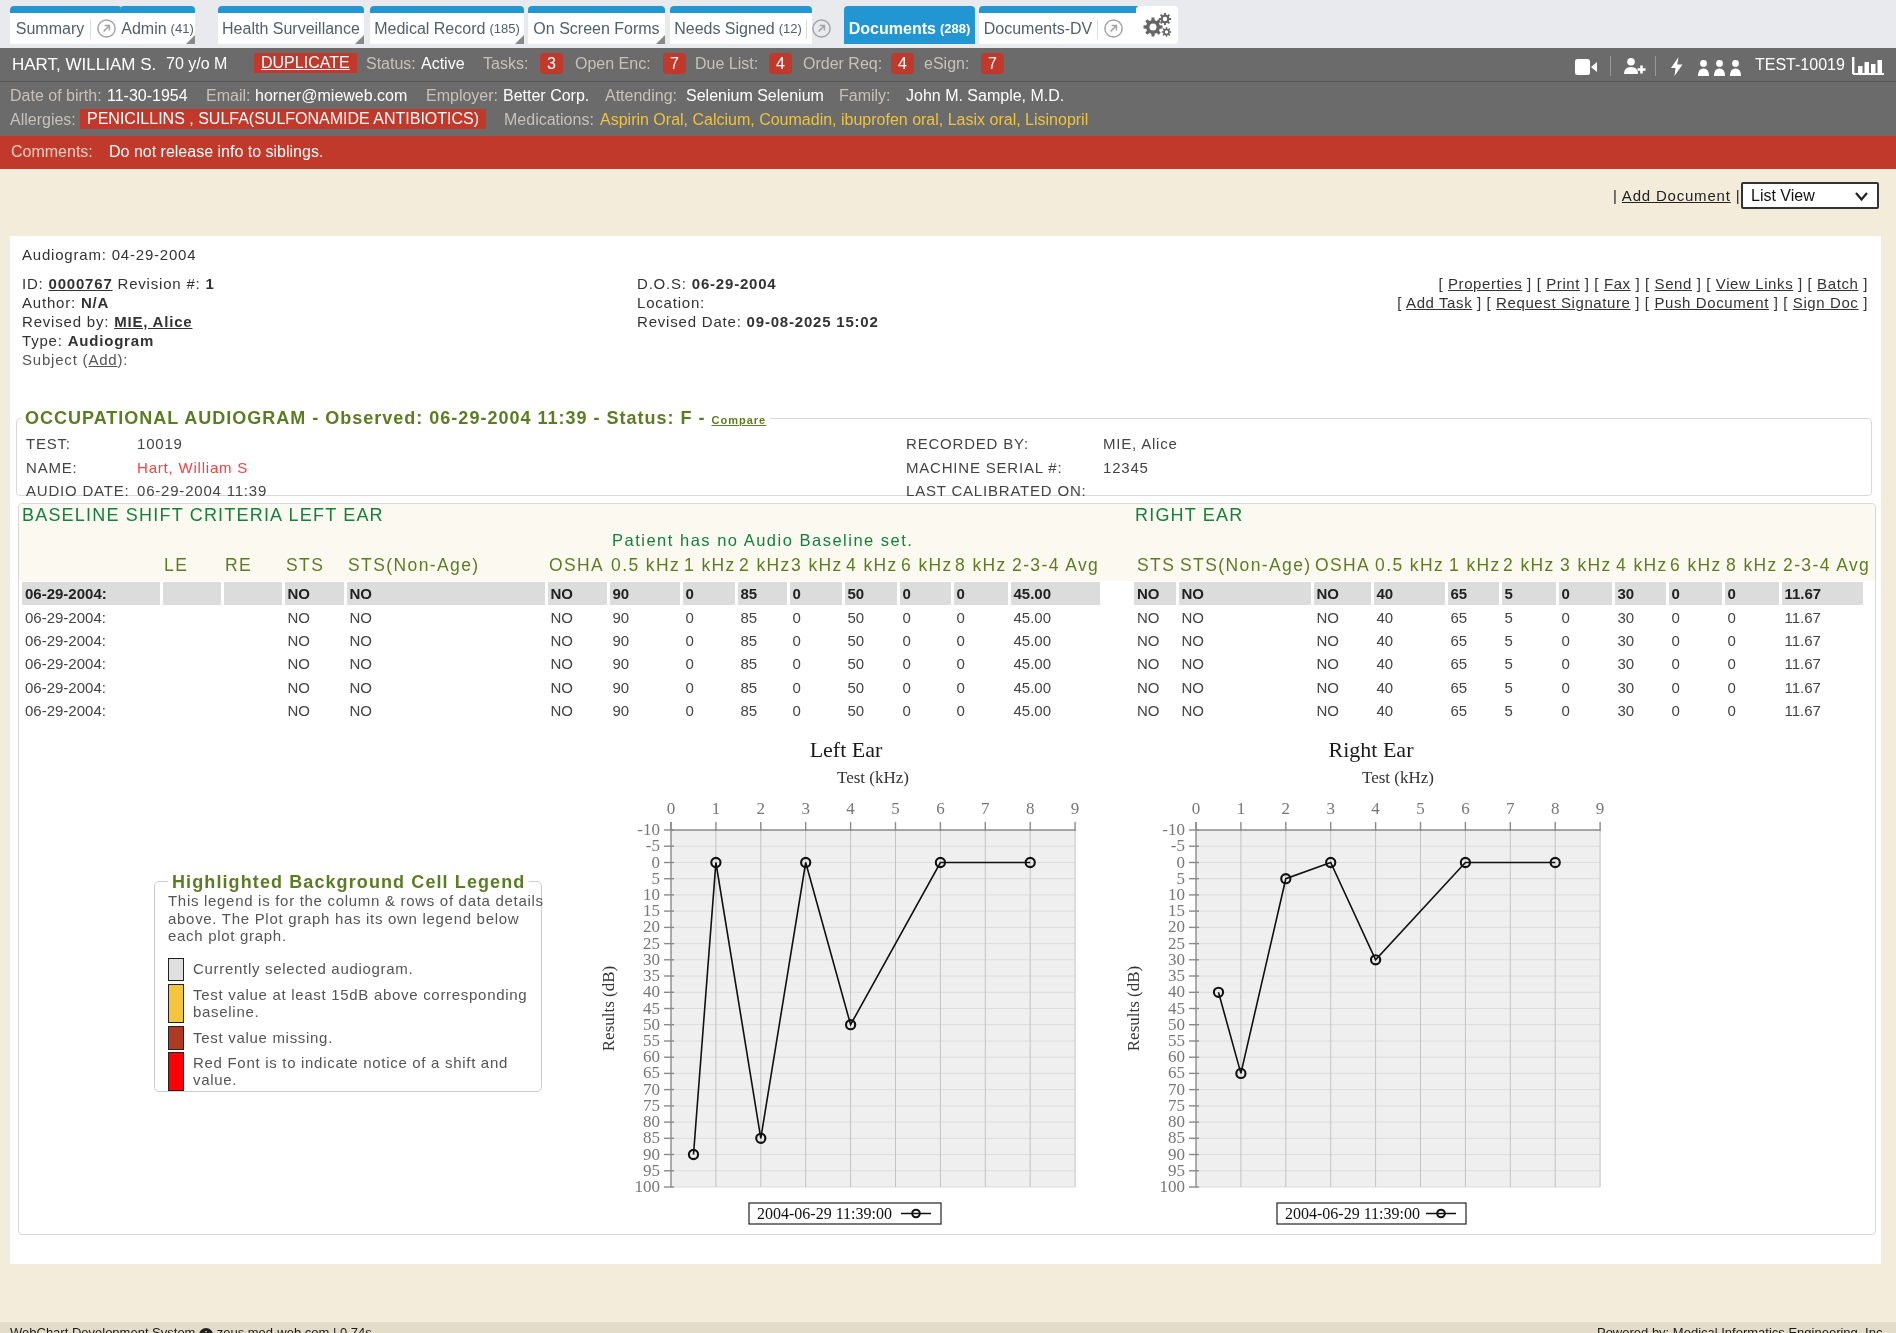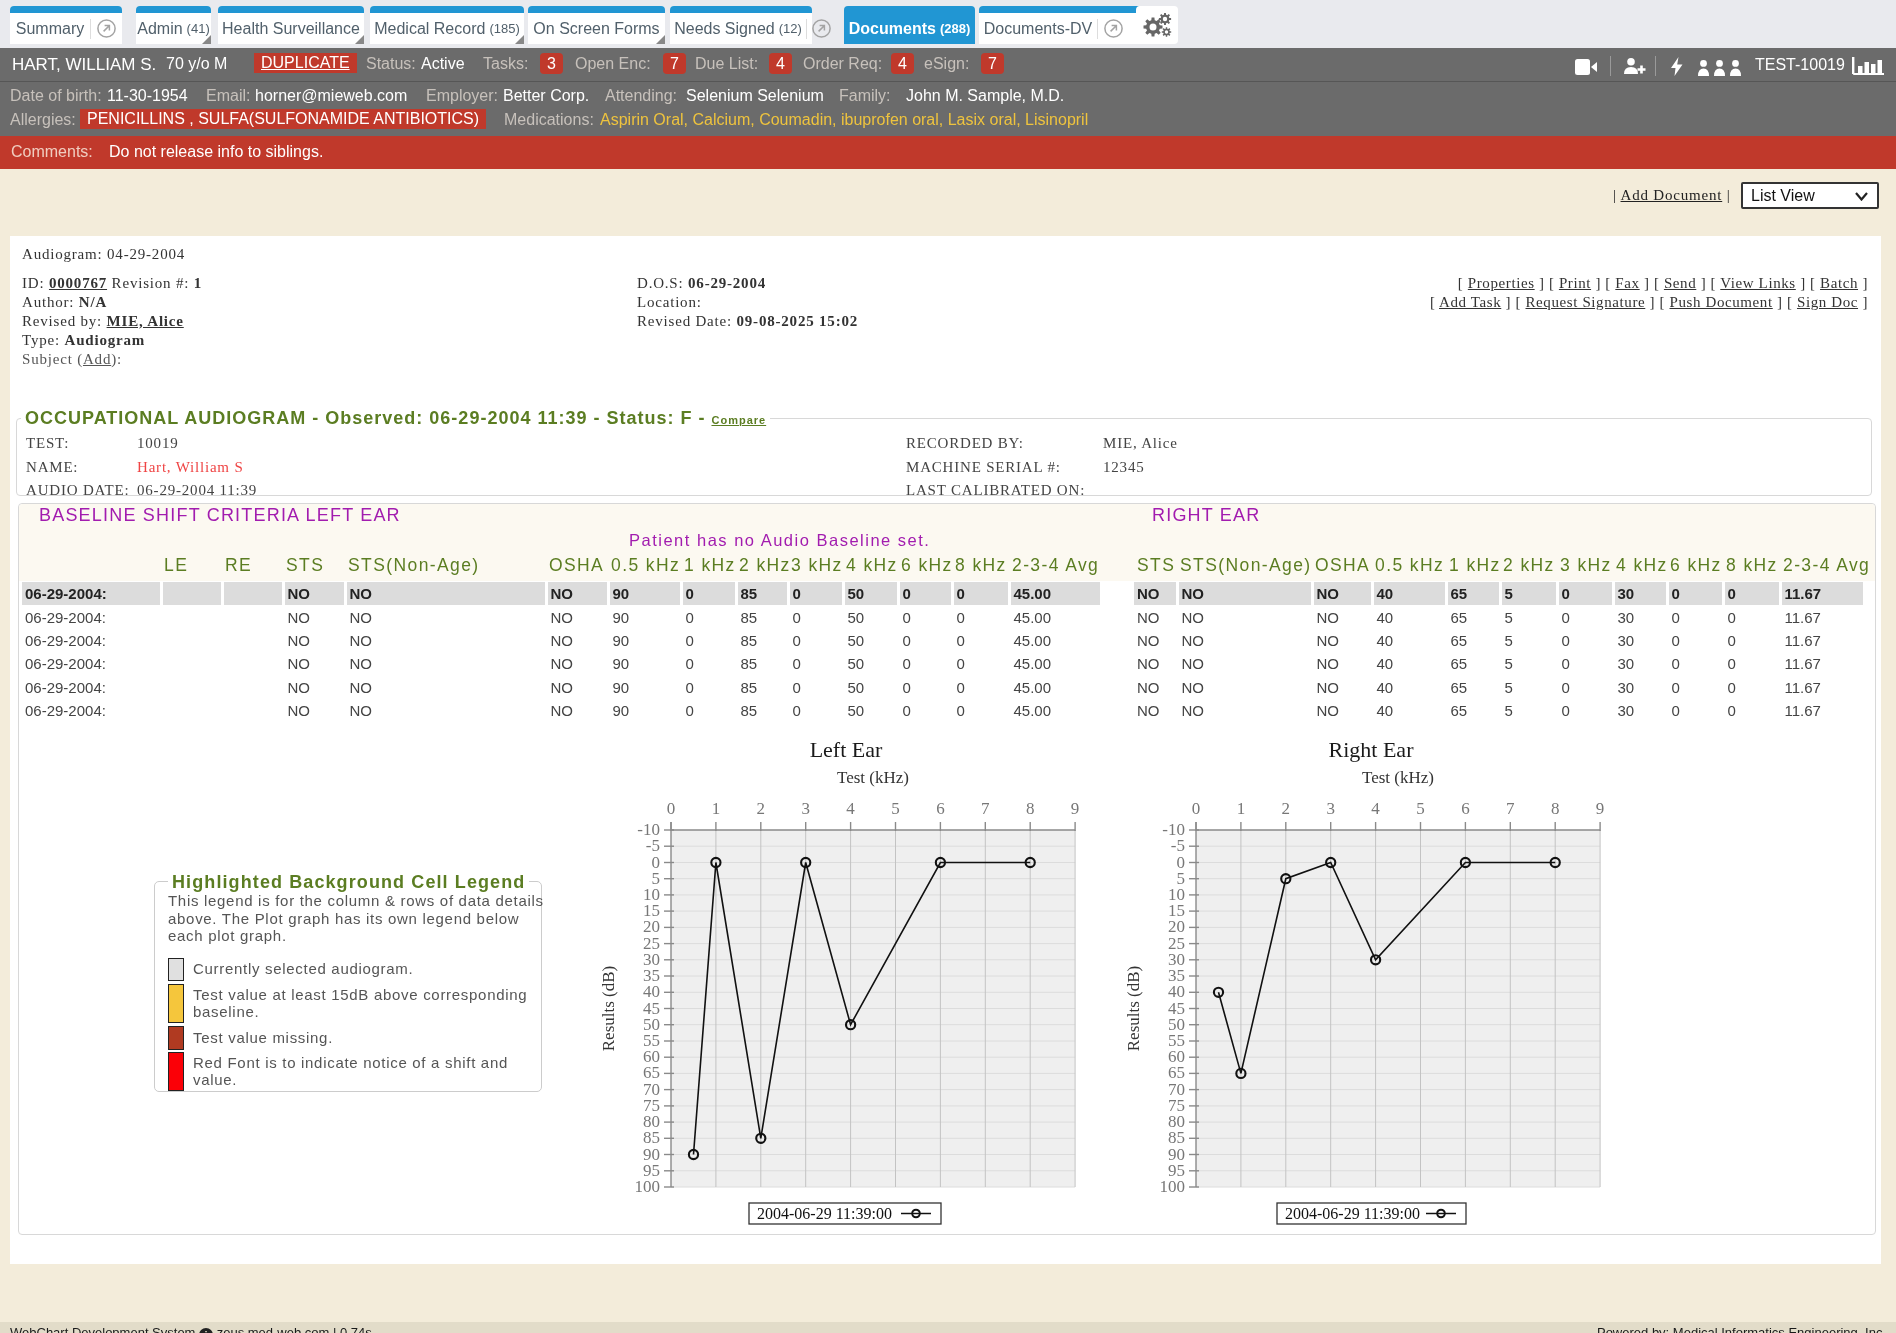--- a/index.html
+++ b/index.html
@@ -21,24 +21,24 @@
 .pbar2 { position:absolute; left:0; top:82px; width:1896px; height:54px; background:#6b6b6b; color:#fff; font-size:16px; }
 .cbar { position:absolute; left:0; top:136px; width:1896px; height:33px; background:#c0392b; color:#fff; font-size:16px; }
 .lab { color:#c7c1bb; }
 .badge { position:absolute; background:#c0392b; color:#fff; border-radius:4px; width:23px; height:21px; text-align:center; line-height:21px; font-size:16px; }
 .redbox { background:#c0392b; color:#fff; padding:1px 7px; }
 .meds { color:#eec33e; }
 .abs { position:absolute; white-space:nowrap; }
 
 .content { position:absolute; left:0; top:169px; width:1896px; height:1146px; background:#f3ecda; }
 .card { position:absolute; left:10px; top:236px; width:1871px; height:1028px; background:#fff; }
-.doc { font-size:15px; color:#333; letter-spacing:0.8px;font-family:Liberation Serif, serif; }
+.doc { font-size:15px; color:#333; letter-spacing:0.8px; }
 fieldset.fs { position:absolute; border:1px solid #d8d8d8; border-radius:4px; }
 fieldset.fs legend { font-size:18px; font-weight:bold; color:#5b7d22; margin-left:4px; padding:0 4px; white-space:nowrap; letter-spacing:1.0px; }
-.green { color:#a21caf;margin-left:17px; }
+.green { color:#15803d; }
 
 table.aud { position:absolute; border-collapse:collapse; table-layout:fixed; font-size:15px; color:#444; }
 table.aud th { font-size:17.5px; font-weight:normal; color:#5b7d22; text-align:left; padding:0 0 6px 3px; white-space:nowrap; overflow:visible; letter-spacing:1.4px; }
 table.aud td { height:23.4px; padding:0 0 0 3px; border-left:3px solid rgba(255,255,255,0); white-space:nowrap; }
 table.aud td:first-child, table.aud th:first-child { border-left:none; }
 table.aud tr.sel td { background:#dcdcdc; font-weight:bold; color:#222; border-left:3px solid #fff; }
 table.aud tr.sel td:first-child { border-left:none; }
 
 .legfs { position:absolute; left:144px; top:645px; width:388px; height:211px; border:1px solid #ccc; border-radius:5px; background:#fff; }
 .legfs .t { position:absolute; left:13px; top:-10px; background:#fff; padding:0 4px; font-size:18px; font-weight:bold; color:#5b7d22; white-space:nowrap; letter-spacing:1.1px; }
@@ -56,21 +56,21 @@
     <div class="bar"></div>
     <div class="lbl" style="left:0;width:80px;justify-content:center">Summary</div>
     <div class="tabsep" style="left:80px"></div>
     <div class="ticon" style="left:80px;width:32px">
         <svg width="19" height="19" viewBox="0 0 19 19">
           <circle cx="9.5" cy="9.5" r="8.6" fill="none" stroke="#a3a3a3" stroke-width="1.5"></circle>
           <path d="M6.6 12.4 L12.2 6.8 M7.6 6.6 H12.4 V11.4" fill="none" stroke="#a3a3a3" stroke-width="1.5"></path>
         </svg>
       </div>
   </div>
-  <div class="tab" style="left:136px;width:75px">
+  <div class="tab" style="left:120px;width:75px">
       <div class="bar"></div>
       <div class="lbl">Admin <small>(41)</small></div>
       <div class="corner"></div>
     </div>
   <div class="tab" style="left:218px;width:146px">
       <div class="bar"></div>
       <div class="lbl">Health Surveillance</div>
       <div class="corner"></div>
     </div>
   <div class="tab" style="left:370px;width:154px">

